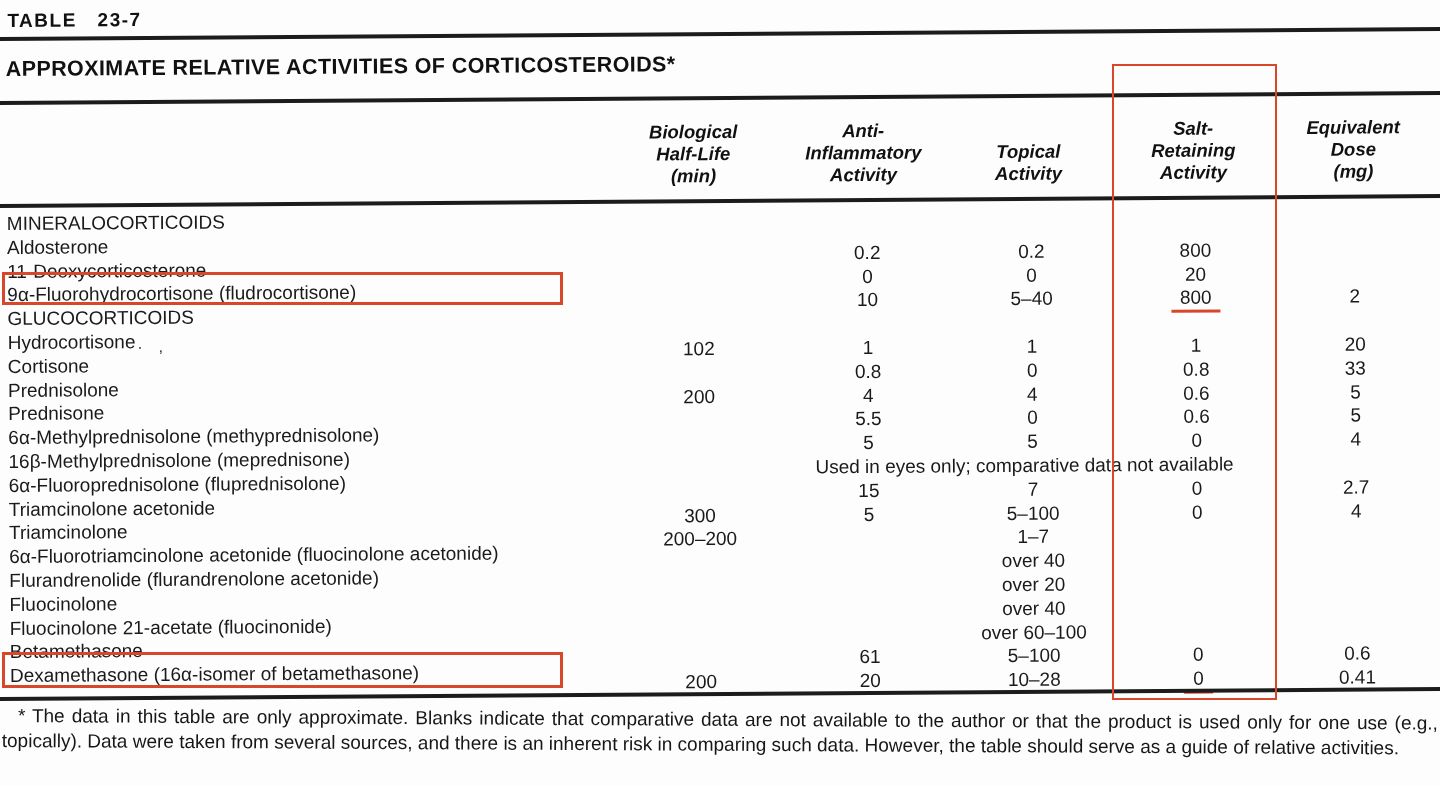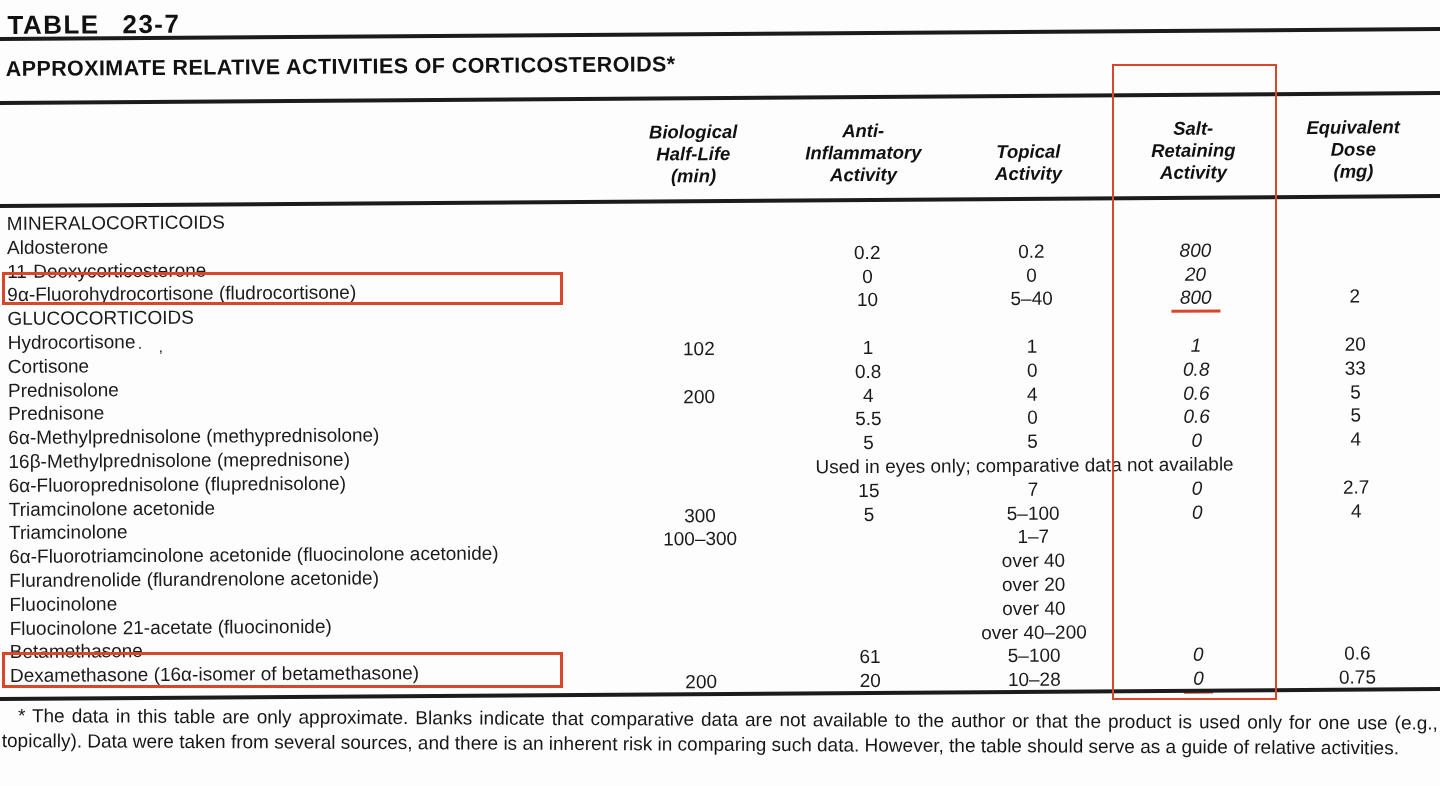--- a/index.html
+++ b/index.html
@@ -7,36 +7,36 @@
     position:relative;width:1440px;height:786px;overflow:hidden;
     background:#fdfdfd;color:#1a1a1a;
     font-family:"Liberation Sans", sans-serif;
   }
   .scan{position:absolute;inset:0;transform:rotate(-0.4deg);transform-origin:50% 50%;}
   .rule{position:absolute;left:-6px;width:1452px;height:3.5px;background:#1c1c1c;}
   .rule-1{top:32px;}
   .rule-2{top:96px;}
   .rule-3{top:199px;}
   .rule-4{top:692px;}
-  .table-label{position:absolute;top:5px;left:10px;font-size:26px;font-weight:bold;
+  .table-label{position:absolute;top:5px;left:10px;font-size:19px;font-weight:bold;
     letter-spacing:1.5px;word-spacing:14px;color:#111;}
   .table-title{position:absolute;top:52px;left:8px;font-size:21.5px;font-weight:bold;
     letter-spacing:.4px;color:#111;white-space:nowrap;}
   .thead{position:absolute;left:600px;top:99px;width:840px;height:93px;
     display:flex;align-items:flex-end;}
   .th{white-space:pre-line;text-align:center;font-style:italic;font-weight:bold;
     font-size:18.5px;line-height:22px;padding-bottom:5px;color:#111;}
   .th-hl{width:190px;} .th-ai{width:150px;} .th-top{width:180px;}
   .th-salt{width:150px;} .th-eq{width:170px;}
   .tbody{position:absolute;left:0;top:207px;width:1440px;}
   .trow{display:flex;height:23.8px;font-size:19px;line-height:23.8px;}
   .cname{width:600px;padding-left:8px;white-space:nowrap;}
   .val{position:relative;top:11px;text-align:center;}
   .chl{width:190px;} .cai{width:150px;} .ctop{width:180px;}
-  .csalt{width:150px;font-style:italic;} .ceq{width:170px;}
+  .csalt{width:150px;} .ceq{width:170px;}
   .cnote{flex:1;text-align:center;}
   .artifact{font-size:15px;letter-spacing:6px;vertical-align:-4px;padding-left:2px;color:#222;}
   .u-red{display:inline-block;border-bottom:3px solid #d9472b;padding:0 9px 0 9px;}
   .footnote{position:absolute;top:703px;left:2px;width:1436px;font-size:19px;
     line-height:25.4px;text-align:justify;text-indent:16px;color:#161616;
     transform:rotate(0.3deg);transform-origin:0 0;}
   .annotations{position:absolute;inset:0;pointer-events:none;}
   .red-box{position:absolute;border:3px solid #d9472b;box-sizing:border-box;}
   .col-box{left:1112px;top:64px;width:165px;height:636px;border-width:2.5px;}
   .row-box-1{left:2px;top:272px;width:561px;height:33px;}
@@ -168,21 +168,21 @@
         <div class="trow">
           <div class="cname">Triamcinolone acetonide</div>
           <div class="val chl"><span>300</span></div>
           <div class="val cai"><span>5</span></div>
           <div class="val ctop"><span>5–100</span></div>
           <div class="val csalt"><span>0</span></div>
           <div class="val ceq"><span>4</span></div>
         </div>
         <div class="trow">
           <div class="cname">Triamcinolone</div>
-          <div class="val chl"><span>100–300</span></div>
+          <div class="val chl"><span>200–200</span></div>
           <div class="val cai"></div>
           <div class="val ctop"><span>1–7</span></div>
           <div class="val csalt"></div>
           <div class="val ceq"></div>
         </div>
         <div class="trow">
           <div class="cname">6α-Fluorotriamcinolone acetonide (fluocinolone acetonide)</div>
           <div class="val chl"></div>
           <div class="val cai"></div>
           <div class="val ctop"><span>over 40</span></div>
@@ -202,39 +202,39 @@
           <div class="val chl"></div>
           <div class="val cai"></div>
           <div class="val ctop"><span>over 40</span></div>
           <div class="val csalt"></div>
           <div class="val ceq"></div>
         </div>
         <div class="trow">
           <div class="cname">Fluocinolone 21-acetate (fluocinonide)</div>
           <div class="val chl"></div>
           <div class="val cai"></div>
-          <div class="val ctop"><span>over 40–200</span></div>
+          <div class="val ctop"><span>over 60–100</span></div>
           <div class="val csalt"></div>
           <div class="val ceq"></div>
         </div>
         <div class="trow">
           <div class="cname">Betamethasone</div>
           <div class="val chl"></div>
           <div class="val cai"><span>61</span></div>
           <div class="val ctop"><span>5–100</span></div>
           <div class="val csalt"><span>0</span></div>
           <div class="val ceq"><span>0.6</span></div>
         </div>
         <div class="trow">
           <div class="cname">Dexamethasone (16α-isomer of betamethasone)</div>
           <div class="val chl"><span>200</span></div>
           <div class="val cai"><span>20</span></div>
           <div class="val ctop"><span>10–28</span></div>
           <div class="val csalt"><span class="u-red">0</span></div>
-          <div class="val ceq"><span>0.75</span></div>
+          <div class="val ceq"><span>0.41</span></div>
         </div>
       </div>
 
     <div class="rule rule-4"></div>
   </div>
 
   <div class="footnote">* The data in this table are only approximate. Blanks indicate that comparative data are not available to the author or that the product is used only for one use (e.g., topically). Data were taken from several sources, and there is an inherent risk in comparing such data. However, the table should serve as a guide of relative activities.</div>
 
   <div class="annotations">
     <div class="red-box col-box"></div>

